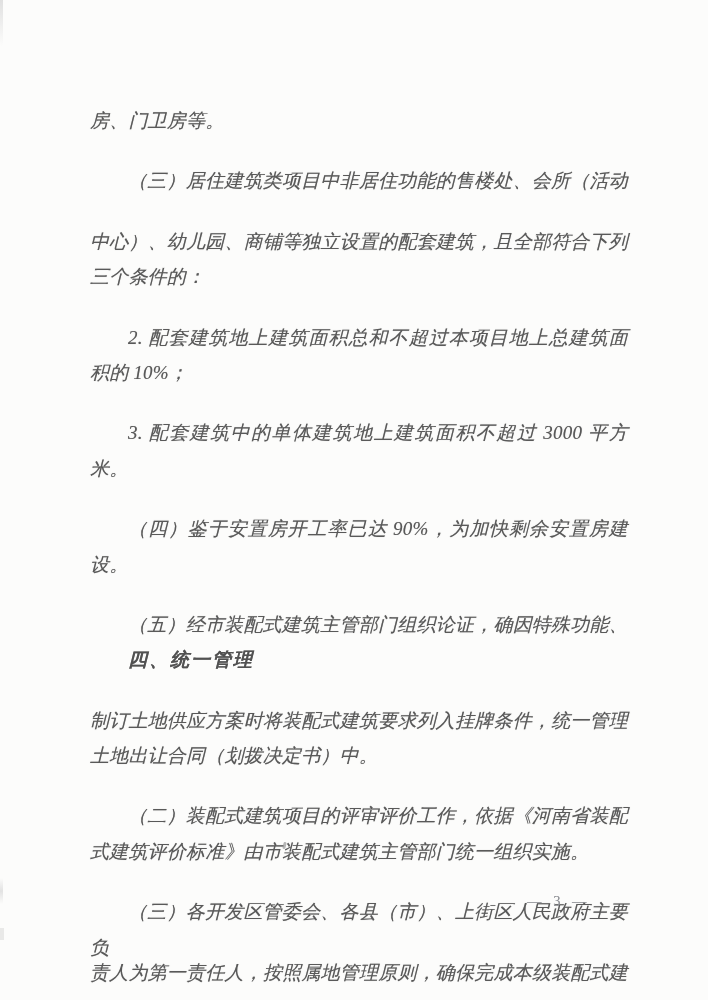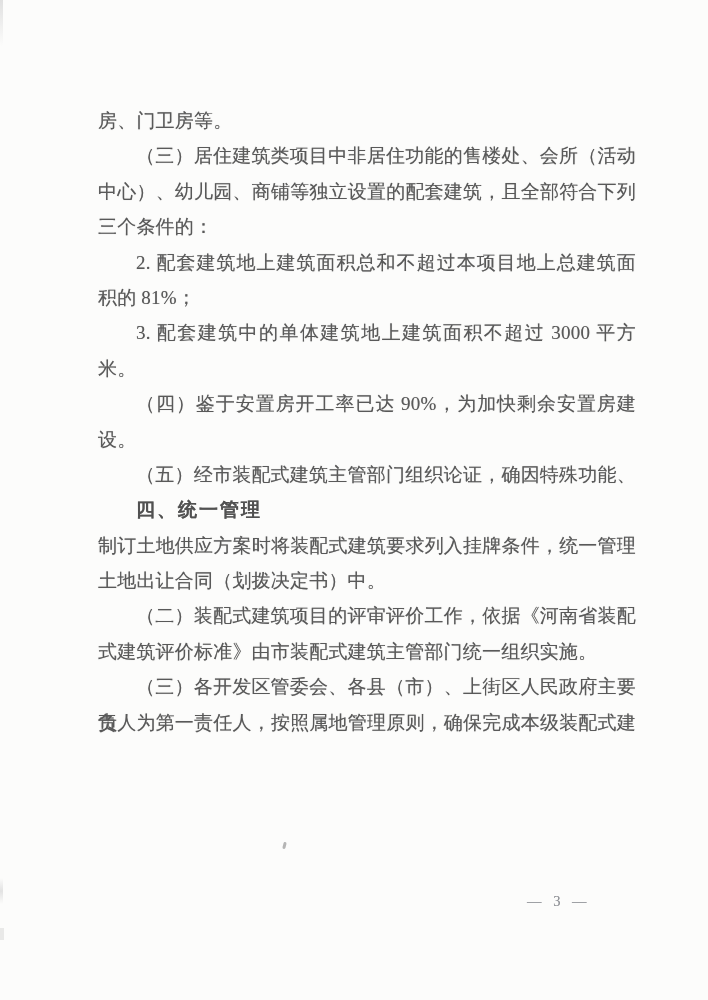--- a/index.html
+++ b/index.html
@@ -9,37 +9,39 @@
     background: #ffffff;
   }
   .page {
     position: relative;
     width: 708px; height: 1000px;
     background: #fcfcfb;
     font-family: "Liberation Serif", serif;
   }
   .content {
     position: absolute;
-    left: 98px; top: 103px;
+    left: 90px; top: 103px;
     width: 538px;
     font-size: 19px;
     line-height: 35.4px;
     color: #595959;
     text-shadow: 0 0 0.7px rgba(95,95,95,0.55);
     letter-spacing: 0.2px;
+    font-style: italic;
   }
   .line {
     white-space: nowrap;
     height: 35.4px;
   }
   .line.indent { text-indent: 38px; }
   .line.just {
     text-align: justify;
     text-align-last: justify;
     white-space: normal;
+    margin-top: 25px;
   }
   .line.heading {
     font-family: "Liberation Sans", sans-serif;
     font-weight: 700;
     color: #515151;
     letter-spacing: 2px;
     text-shadow: 0 0 0.5px rgba(70,70,70,0.6);
   }
   .page-number {
     position: absolute;
@@ -84,21 +86,21 @@
 <body>
 
 <div class="page">
 
   <div class="content" id="lines">
       <div class="line">房、门卫房等。</div>
       <div class="line indent just">（三）居住建筑类项目中非居住功能的售楼处、会所（活动</div>
       <div class="line just">中心）、幼儿园、商铺等独立设置的配套建筑，且全部符合下列</div>
       <div class="line">三个条件的：</div>
       <div class="line indent just">2. 配套建筑地上建筑面积总和不超过本项目地上总建筑面</div>
-      <div class="line">积的 81%；</div>
+      <div class="line">积的 10%；</div>
       <div class="line indent just">3. 配套建筑中的单体建筑地上建筑面积不超过 3000 平方</div>
       <div class="line">米。</div>
       <div class="line indent just">（四）鉴于安置房开工率已达 90%，为加快剩余安置房建</div>
       <div class="line">设。</div>
       <div class="line indent just">（五）经市装配式建筑主管部门组织论证，确因特殊功能、</div>
       <div class="line indent heading">四、统一管理</div>
       <div class="line just">制订土地供应方案时将装配式建筑要求列入挂牌条件，统一管理</div>
       <div class="line">土地出让合同（划拨决定书）中。</div>
       <div class="line indent just">（二）装配式建筑项目的评审评价工作，依据《河南省装配</div>
       <div class="line">式建筑评价标准》由市装配式建筑主管部门统一组织实施。</div>

